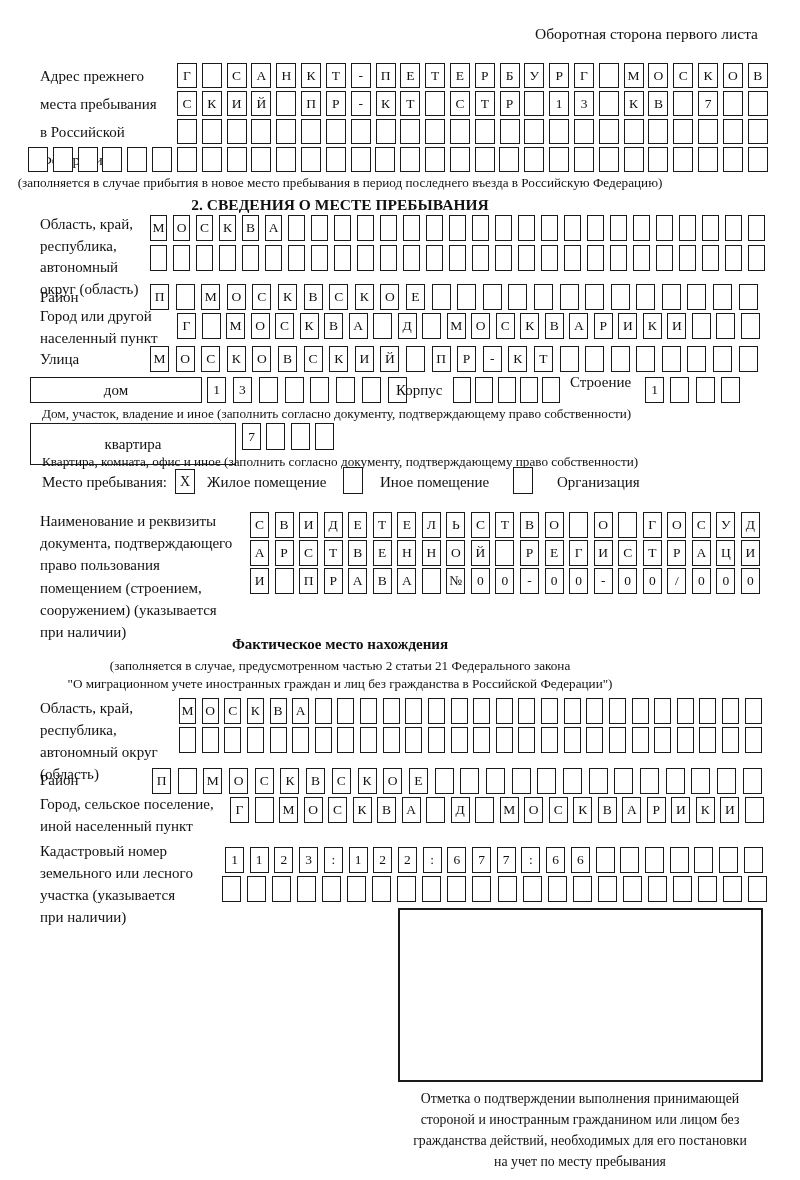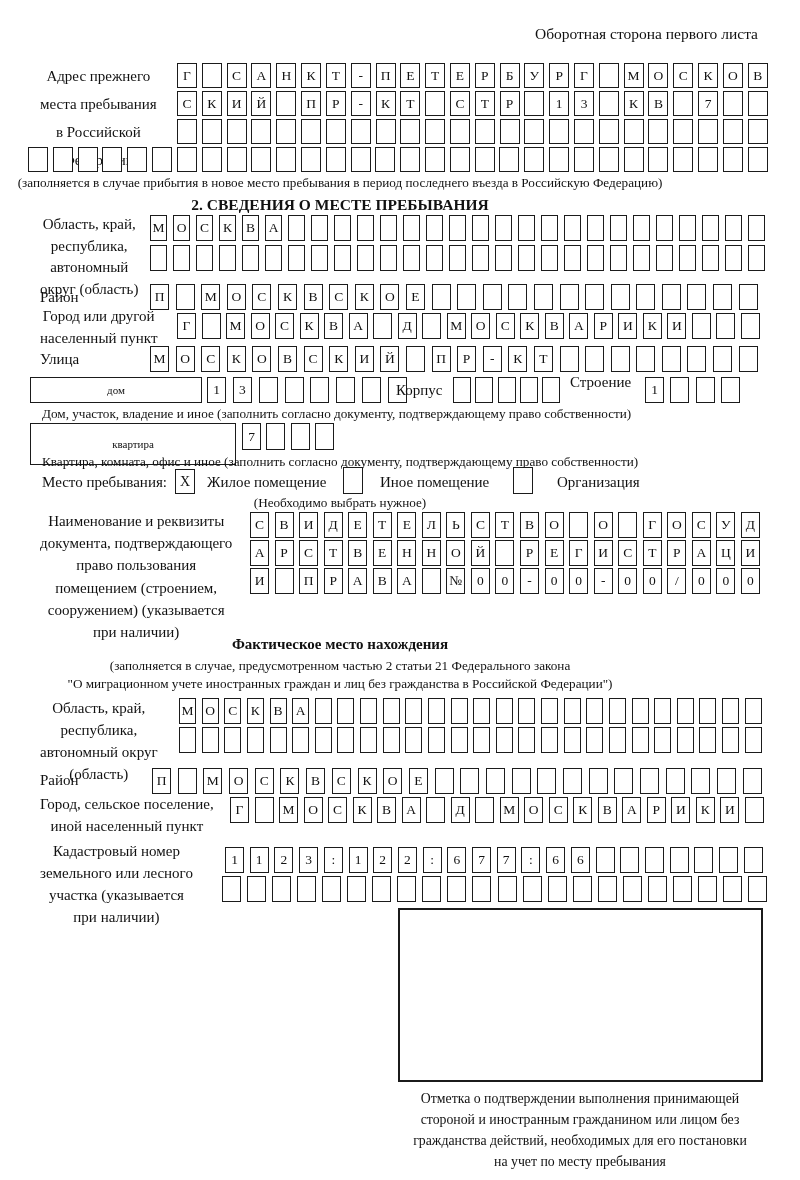--- a/index.html
+++ b/index.html
@@ -1,29 +1,29 @@
 <!DOCTYPE html>
 <html><head>
 <meta charset="utf-8">
 <style>
   html,body{margin:0;padding:0;background:#fff;}
   #page{position:relative;width:800px;height:1180px;background:#fff;color:#111;
         font-family:"Liberation Serif","DejaVu Serif",serif;overflow:hidden;}
-  .abs{position:absolute;text-align:center;}
+  .abs{position:absolute;}
   .lbl{font-size:15px;line-height:21.5px;white-space:nowrap;}
   .note{font-size:13.2px;white-space:nowrap;}
   .ctr{left:0;width:680px;text-align:center;}
   .hdr{font-weight:bold;font-size:15.5px;}
   .cellrow{display:flex;justify-content:space-between;height:26px;}
   .cellrow .cell{width:var(--cw,20px);height:100%;box-sizing:border-box;
       border:1.7px solid #1b1b1b;display:flex;align-items:center;justify-content:center;
       font-size:13.5px;background:#fff;flex:0 0 auto;}
   .h25{height:25px;}
   .wbox{box-sizing:border-box;border:1.7px solid #1b1b1b;display:flex;align-items:center;
-      justify-content:center;font-size:11px;background:#fff;}
+      justify-content:center;font-size:15px;background:#fff;}
   .chk{box-sizing:border-box;border:1.7px solid #1b1b1b;width:20px;height:25px;
       display:flex;align-items:center;justify-content:center;font-size:14px;background:#fff;}
   .stamp{box-sizing:border-box;border:2px solid #1b1b1b;background:#fff;}
   .cap{font-size:13.8px;line-height:21px;text-align:center;}
 </style>
 </head>
 <body>
 
 <div id="page">
 
@@ -338,21 +338,20 @@
     </div>
   <div class="abs note" style="left:42px;top:454px;">Квартира, комната, офис и иное (заполнить согласно документу, подтверждающему право собственности)</div>
 
   <div class="abs lbl" style="left:42px;top:472px;">Место пребывания:</div>
   <div class="abs chk" style="left:175px;top:469px;">X</div>
   <div class="abs lbl" style="left:207px;top:472px;">Жилое помещение</div>
   <div class="abs chk" style="left:343px;top:467px;height:27px;"></div>
   <div class="abs lbl" style="left:380px;top:472px;">Иное помещение</div>
   <div class="abs chk" style="left:513px;top:467px;height:27px;"></div>
   <div class="abs lbl" style="left:557px;top:472px;">Организация</div>
-  <div class="abs note" style="left:170px;top:495px;width:340px;text-align:center;">(Необходимо выбрать нужное)</div>
 
   <div class="abs lbl" style="left:40px;top:510px;line-height:22.2px;">
       <div>Наименование и реквизиты</div>
       <div>документа, подтверждающего</div>
       <div>право пользования</div>
       <div>помещением (строением,</div>
       <div>сооружением) (указывается</div>
       <div>при наличии)</div>
     </div>
   <div class="abs cellrow" style="left:250px;top:512px;width:510px;--cw:19px;">

